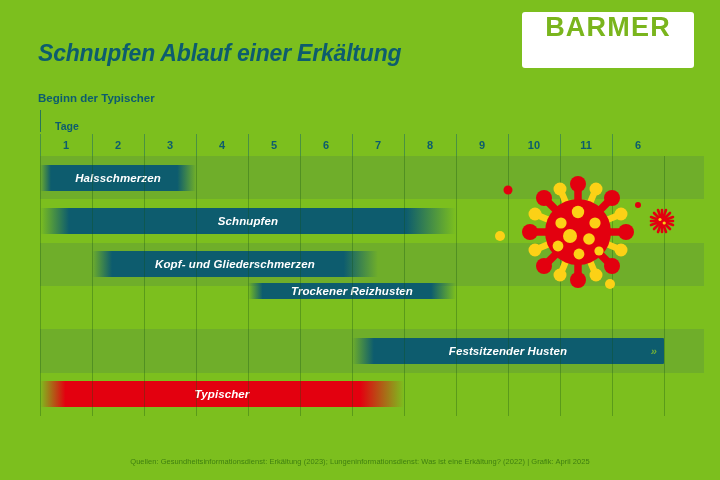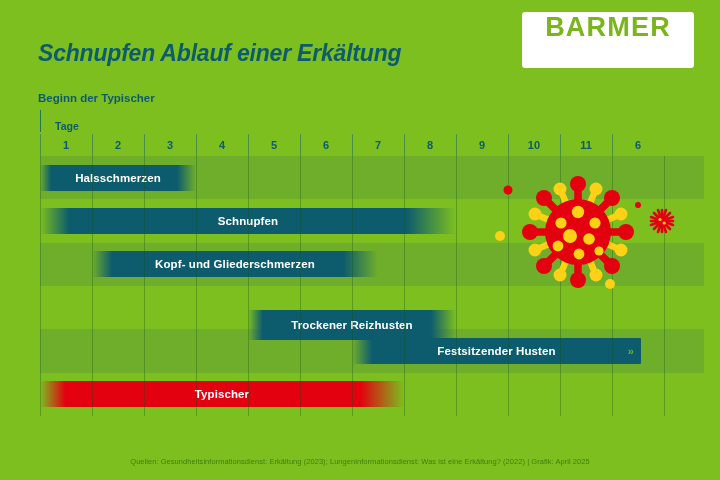--- a/index.html
+++ b/index.html
@@ -127,20 +127,21 @@
     background: rgba(20,80,20,0.32);
     z-index: 3;
   }
   .bar {
     position: absolute;
     display: flex;
     align-items: center;
     justify-content: center;
     z-index: 2;
     border-radius: 1px;
+    font-style: italic;
   }
   .bar-label {
     font-size: 11.5px;
     font-weight: bold;
     color: #ffffff;
     white-space: nowrap;
     padding: 0 10px;
     letter-spacing: 0.1px;
   }
   .bar-arrow {
@@ -239,24 +240,24 @@
         <div class="grid-line" style="left: 623.962px;"></div>
         <div class="bar" style="left: 0px; width: 155.991px; top: 8.66667px; height: 26px; background: linear-gradient(90deg, rgba(124, 191, 30, 0) 0%, rgb(13, 92, 110) 7%, rgb(13, 92, 110) 88%, rgba(124, 191, 30, 0) 100%);">
           <span class="bar-label">Halsschmerzen</span>
         </div>
         <div class="bar" style="left: 0px; width: 415.975px; top: 52px; height: 26px; background: linear-gradient(90deg, rgba(124, 191, 30, 0) 0%, rgb(13, 92, 110) 7%, rgb(13, 92, 110) 88%, rgba(124, 191, 30, 0) 100%);">
           <span class="bar-label">Schnupfen</span>
         </div>
         <div class="bar" style="left: 51.9969px; width: 285.983px; top: 95.3333px; height: 26px; background: linear-gradient(90deg, rgba(124, 191, 30, 0) 0%, rgb(13, 92, 110) 7%, rgb(13, 92, 110) 88%, rgba(124, 191, 30, 0) 100%);">
           <span class="bar-label">Kopf- und Gliederschmerzen</span>
         </div>
-        <div class="bar" style="left: 207.987px; width: 207.987px; top: 154px; height: 30px; background: linear-gradient(90deg, rgba(124, 191, 30, 0) 0%, rgb(13, 92, 110) 7%, rgb(13, 92, 110) 88%, rgba(124, 191, 30, 0) 100%);">
+        <div class="bar" style="left: 207.987px; width: 207.987px; top: 127px; height: 16px; background: linear-gradient(90deg, rgba(124, 191, 30, 0) 0%, rgb(13, 92, 110) 7%, rgb(13, 92, 110) 88%, rgba(124, 191, 30, 0) 100%);">
           <span class="bar-label">Trockener Reizhusten</span>
         </div>
-        <div class="bar" style="left: 311.981px; width: 289px; top: 182px; height: 26px; background: linear-gradient(90deg, rgba(124, 191, 30, 0) 0%, rgb(13, 92, 110) 7%, rgb(13, 92, 110) 100%, rgba(124, 191, 30, 0) 100%);">
+        <div class="bar" style="left: 311.981px; width: 312px; top: 182px; height: 26px; background: linear-gradient(90deg, rgba(124, 191, 30, 0) 0%, rgb(13, 92, 110) 7%, rgb(13, 92, 110) 100%, rgba(124, 191, 30, 0) 100%);">
           <span class="bar-label">Festsitzender Husten</span>
           <span class="bar-arrow">››</span>
         </div>
         <div class="bar" style="left: 0px; width: 363.978px; top: 225.333px; height: 26px; background: linear-gradient(90deg, rgba(124, 191, 30, 0) 0%, rgb(227, 0, 15) 7%, rgb(227, 0, 15) 88%, rgba(124, 191, 30, 0) 100%);">
           <span class="bar-label">Typischer</span>
         </div>
       </div>
   </div>
 
   <svg id="virus-layer" viewBox="0 0 720 480" xmlns="http://www.w3.org/2000/svg">

